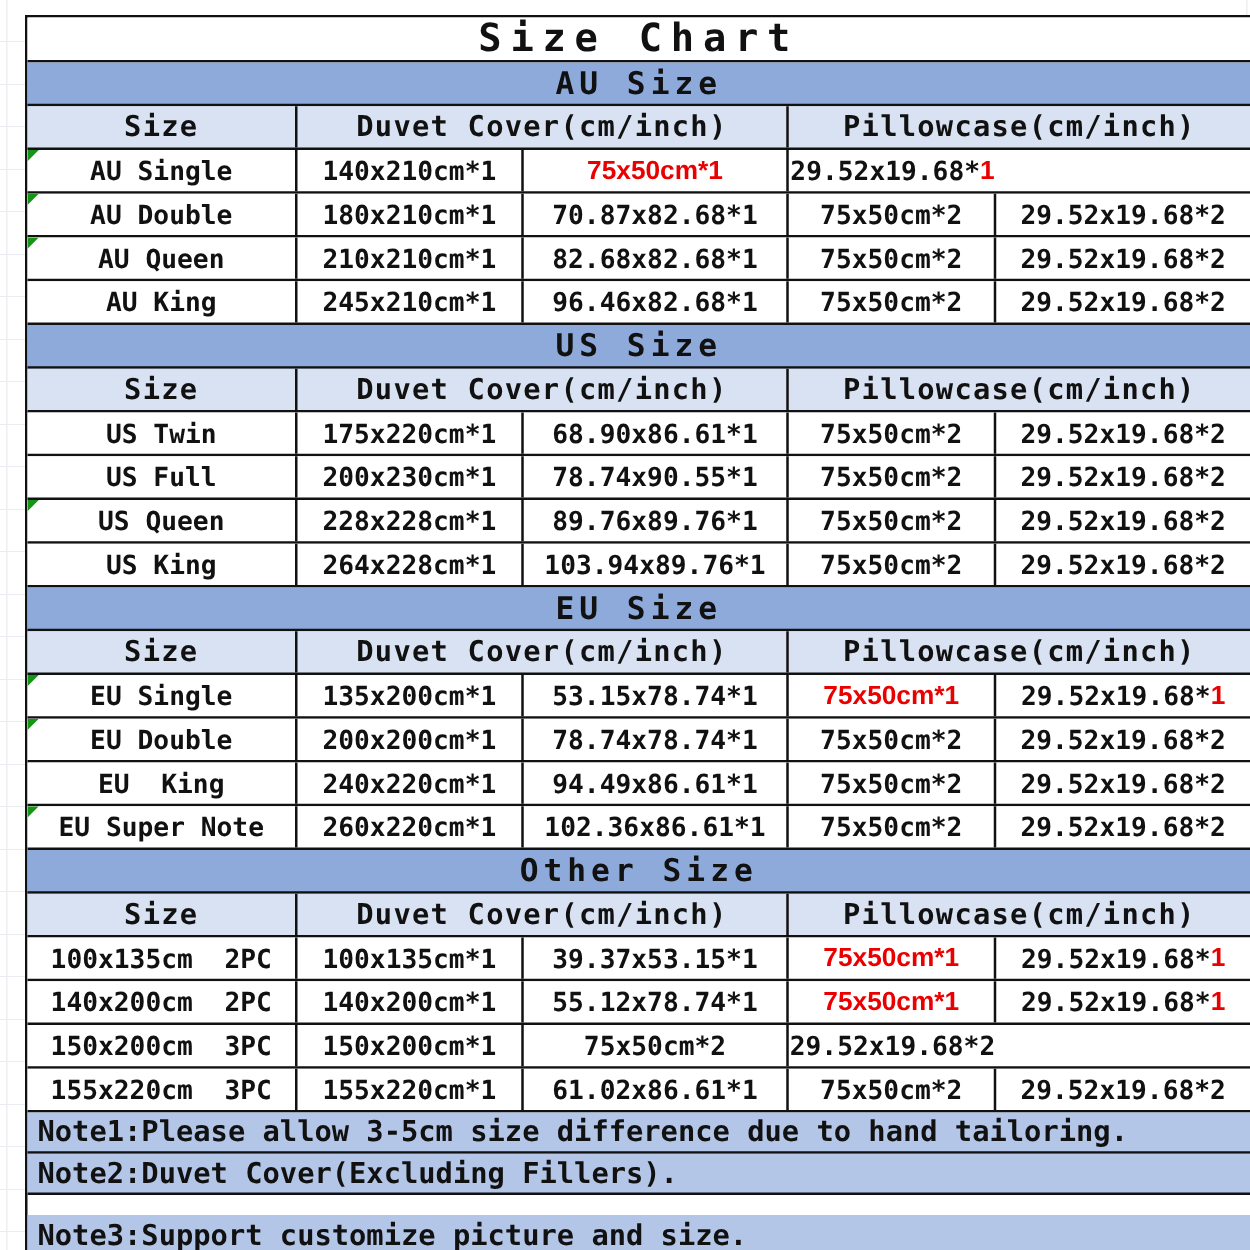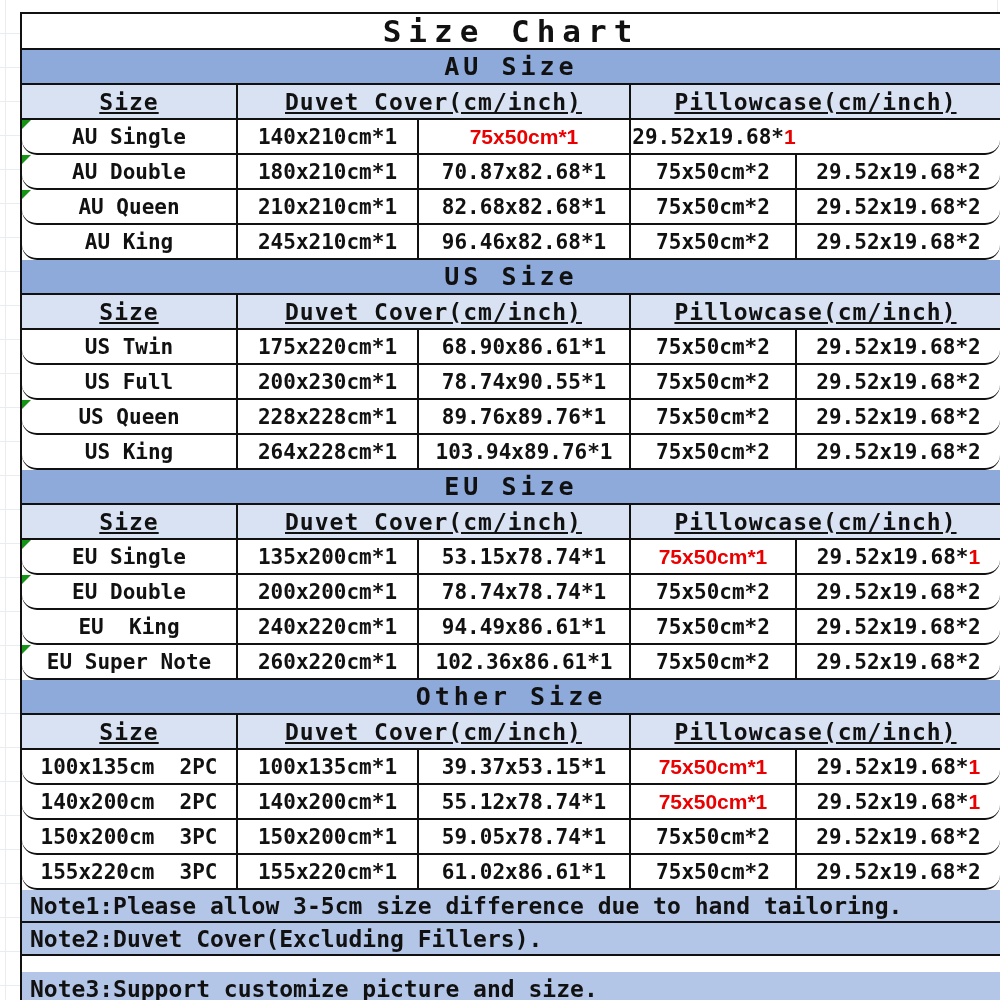--- a/index.html
+++ b/index.html
@@ -11,22 +11,22 @@
 
   .table{position:absolute;left:20px;top:12px;width:982px;border:2px solid #111;background:#fff;box-sizing:border-box;}
 
   .title-row{height:34px;border-bottom:2px solid #111;display:flex;align-items:center;justify-content:center;
              font-size:31px;font-weight:bold;letter-spacing:7px;background:#fff;}
 
   .sec-header{height:33px;border-bottom:2px solid #111;display:flex;align-items:center;justify-content:center;
               font-size:25px;font-weight:bold;letter-spacing:4px;background:var(--sec-bg,#8EAADB);}
 
   .row{display:grid;height:33px;border-bottom:2px solid #111;}
-  .data-row{grid-template-columns:216px 181px 212px 166px 203px;background:#fff;border-radius:15px;}
-  .col-hdr{grid-template-columns:216px 393px 369px;background:var(--hdr-bg,#D9E2F3);text-decoration:underline;}
+  .data-row{grid-template-columns:216px 181px 212px 166px 203px;background:#fff;}
+  .col-hdr{grid-template-columns:216px 393px 369px;background:var(--hdr-bg,#D9E2F3);}
 
   .cell{border-right:2px solid #111;display:flex;align-items:center;justify-content:center;
         white-space:pre;font-size:21px;font-weight:bold;box-sizing:border-box;position:relative;overflow:hidden;}
   .row .cell:last-child{border-right:none;}
   .col-hdr .cell{font-size:23px;letter-spacing:1px;}
 
   .marker{position:absolute;top:0;left:0;width:0;height:0;display:none;
           border-top:9px solid var(--marker-green,#169416);border-right:9px solid transparent;}
   .has-marker .marker{display:block;}
 
@@ -190,21 +190,20 @@
     <div class="cell c1"><span class="txt">140x200cm  2PC</span></div>
     <div class="cell c2">140x200cm*1</div>
     <div class="cell c3">55.12x78.74*1</div>
     <div class="cell c4 red-all">75x50cm*1</div>
     <div class="cell c5"><span>29.52x19.68*</span><span class="red-suf">1</span></div>
   </div>
 
   <div class="row data-row">
     <div class="cell c1"><span class="txt">150x200cm  3PC</span></div>
     <div class="cell c2">150x200cm*1</div>
-    <div class="cell c3">59.05x78.74*1</div>
     <div class="cell c4">75x50cm*2</div>
     <div class="cell c5">29.52x19.68*2</div>
   </div>
 
   <div class="row data-row">
     <div class="cell c1"><span class="txt">155x220cm  3PC</span></div>
     <div class="cell c2">155x220cm*1</div>
     <div class="cell c3">61.02x86.61*1</div>
     <div class="cell c4">75x50cm*2</div>
     <div class="cell c5">29.52x19.68*2</div>

